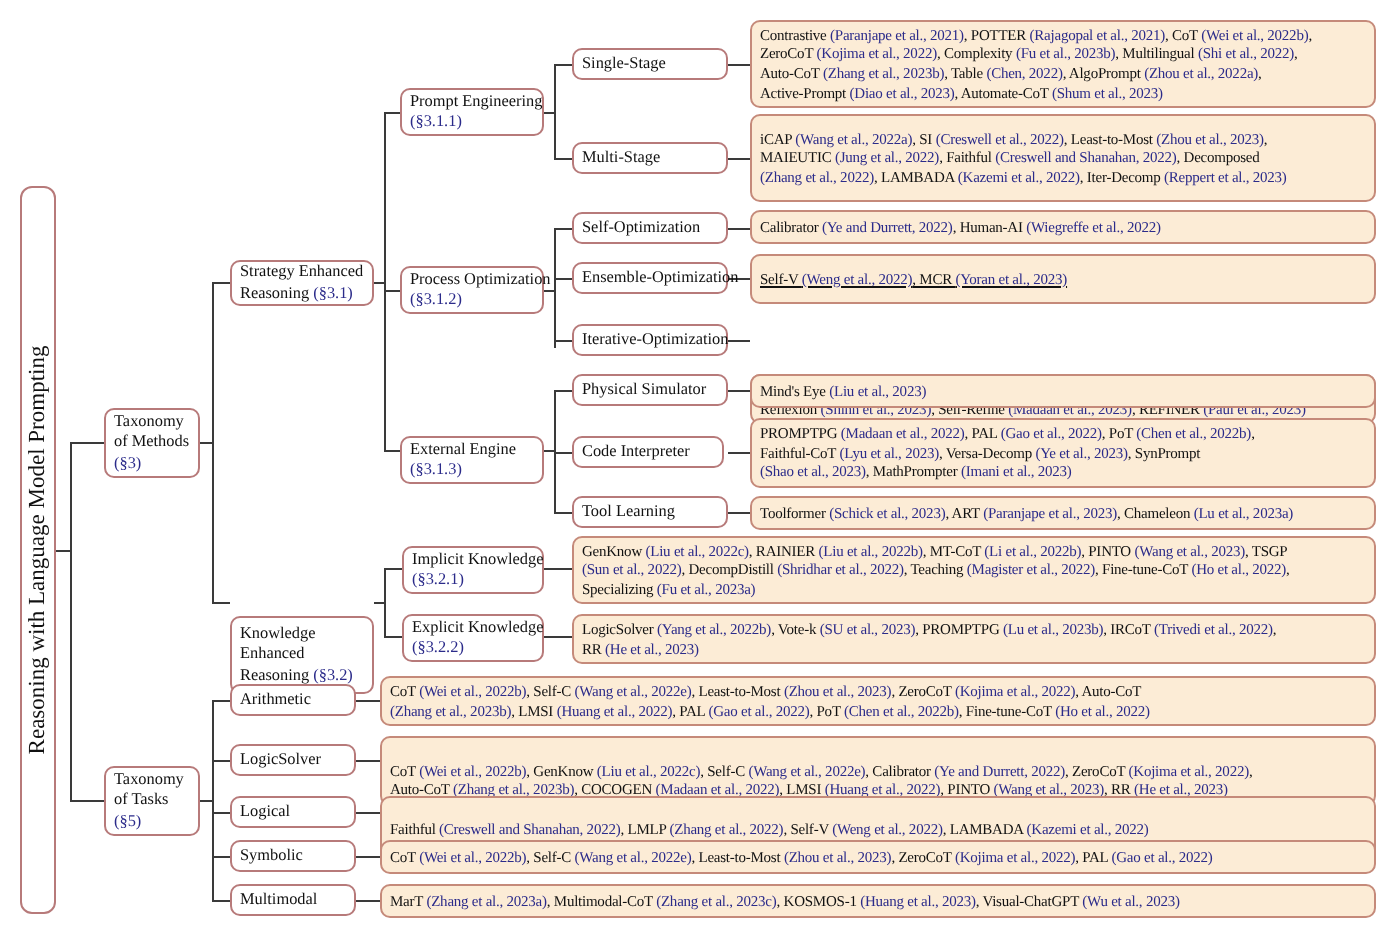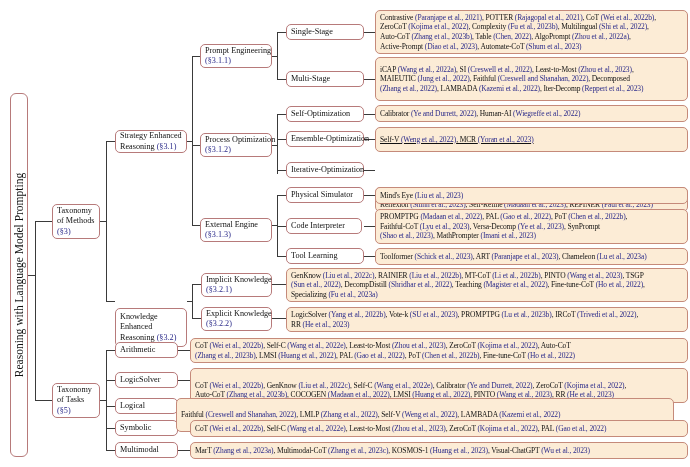--- a/index.html
+++ b/index.html
@@ -240,21 +240,21 @@
       <span style="display: block; white-space: nowrap;"><span>CoT </span><span class="ref">(Wei et al., 2022b)</span><span>, Self-C </span><span class="ref">(Wang et al., 2022e)</span><span>, Least-to-Most </span><span class="ref">(Zhou et al., 2023)</span><span>, ZeroCoT </span><span class="ref">(Kojima et al., 2022)</span><span>, Auto-CoT</span></span>
       <span style="display: block; white-space: nowrap;"><span class="ref">(Zhang et al., 2023b)</span><span>, LMSI </span><span class="ref">(Huang et al., 2022)</span><span>, PAL </span><span class="ref">(Gao et al., 2022)</span><span>, PoT </span><span class="ref">(Chen et al., 2022b)</span><span>, Fine-tune-CoT </span><span class="ref">(Ho et al., 2022)</span></span>
     </span>
   </div>
 <div class="leaf" style="left:190px;top:368px;width:498px;height:35px;align-items:flex-end;">
     <span class="inner">
       <span style="display: block; white-space: nowrap;"><span>CoT </span><span class="ref">(Wei et al., 2022b)</span><span>, GenKnow </span><span class="ref">(Liu et al., 2022c)</span><span>, Self-C </span><span class="ref">(Wang et al., 2022e)</span><span>, Calibrator </span><span class="ref">(Ye and Durrett, 2022)</span><span>, ZeroCoT </span><span class="ref">(Kojima et al., 2022)</span><span>,</span></span>
       <span style="display: block; white-space: nowrap;"><span>Auto-CoT </span><span class="ref">(Zhang et al., 2023b)</span><span>, COCOGEN </span><span class="ref">(Madaan et al., 2022)</span><span>, LMSI </span><span class="ref">(Huang et al., 2022)</span><span>, PINTO </span><span class="ref">(Wang et al., 2023)</span><span>, RR </span><span class="ref">(He et al., 2023)</span></span>
     </span>
   </div>
-<div class="leaf" style="left:176px;top:398px;width:498px;height:34px;">
+<div class="leaf" style="left:190px;top:398px;width:498px;height:34px;">
     <span class="inner">
       <span style="display: block; white-space: nowrap;"><span>Faithful </span><span class="ref">(Creswell and Shanahan, 2022)</span><span>, LMLP </span><span class="ref">(Zhang et al., 2022)</span><span>, Self-V </span><span class="ref">(Weng et al., 2022)</span><span>, LAMBADA </span><span class="ref">(Kazemi et al., 2022)</span></span>
     </span>
   </div>
 <div class="leaf" style="left:190px;top:420px;width:498px;height:17px;">
     <span class="inner">
       <span style="display: block; white-space: nowrap;"><span>CoT </span><span class="ref">(Wei et al., 2022b)</span><span>, Self-C </span><span class="ref">(Wang et al., 2022e)</span><span>, Least-to-Most </span><span class="ref">(Zhou et al., 2023)</span><span>, ZeroCoT </span><span class="ref">(Kojima et al., 2022)</span><span>, PAL </span><span class="ref">(Gao et al., 2022)</span></span>
     </span>
   </div>
 <div class="leaf" style="left:190px;top:442px;width:498px;height:17px;">

